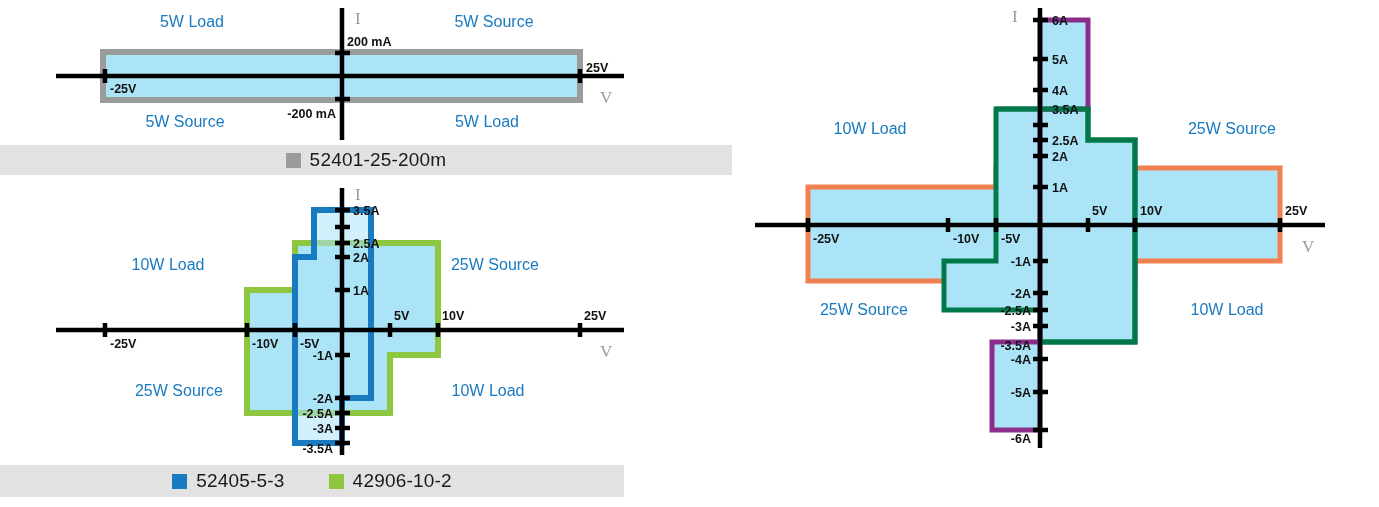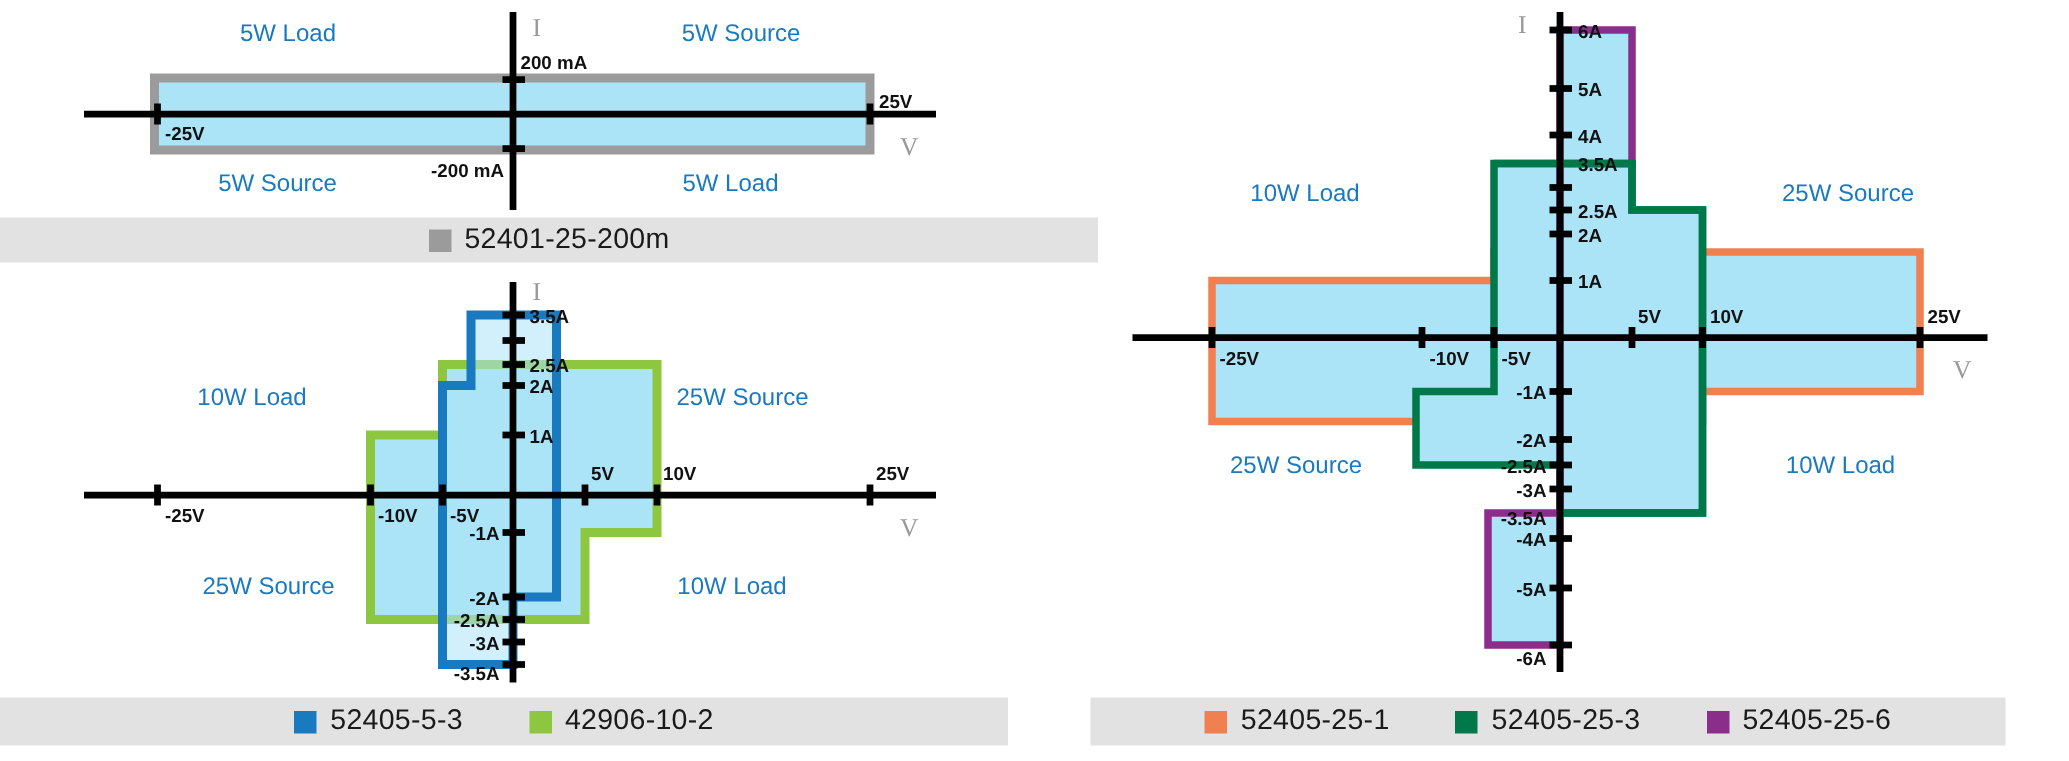--- a/index.html
+++ b/index.html
@@ -103,21 +103,21 @@
       <text class="axis-letter" x="355" y="20">I</text>
       <text class="axis-letter" x="600" y="177">V</text>
 
       <text class="quad-label" x="168" y="90" text-anchor="middle">10W Load</text>
       <text class="quad-label" x="495" y="90" text-anchor="middle">25W Source</text>
       <text class="quad-label" x="179" y="216" text-anchor="middle">25W Source</text>
       <text class="quad-label" x="488" y="216" text-anchor="middle">10W Load</text>
     </svg>
   </div>
 
-  <div class="legend-bar" style="left:0;top:465px;width:672px;height:32px;">
+  <div class="legend-bar" style="left:0;top:465px;width:624px;height:32px;">
     <div class="legend-item">
       <span class="legend-swatch" style="background:#1a7ac0;"></span>
       <span class="legend-text">52405-5-3</span>
     </div>
     <div class="legend-item">
       <span class="legend-swatch" style="background:#8dc63f;"></span>
       <span class="legend-text">42906-10-2</span>
     </div>
   </div>
 
@@ -183,28 +183,14 @@
       <text class="axis-letter" x="312" y="22">I</text>
       <text class="axis-letter" x="602" y="252">V</text>
 
       <text class="quad-label" x="170" y="134" text-anchor="middle">10W Load</text>
       <text class="quad-label" x="532" y="134" text-anchor="middle">25W Source</text>
       <text class="quad-label" x="164" y="315" text-anchor="middle">25W Source</text>
       <text class="quad-label" x="527" y="315" text-anchor="middle">10W Load</text>
     </svg>
   </div>
 
-  <div class="legend-bar" style="left:727px;top:465px;width:610px;height:32px;">
-    <div class="legend-item">
-      <span class="legend-swatch" style="background:#f08050;"></span>
-      <span class="legend-text">52405-25-1</span>
-    </div>
-    <div class="legend-item">
-      <span class="legend-swatch" style="background:#00784a;"></span>
-      <span class="legend-text">52405-25-3</span>
-    </div>
-    <div class="legend-item">
-      <span class="legend-swatch" style="background:#8b2e8b;"></span>
-      <span class="legend-text">52405-25-6</span>
-    </div>
-  </div>
 
 </div>
 
 </body></html>

